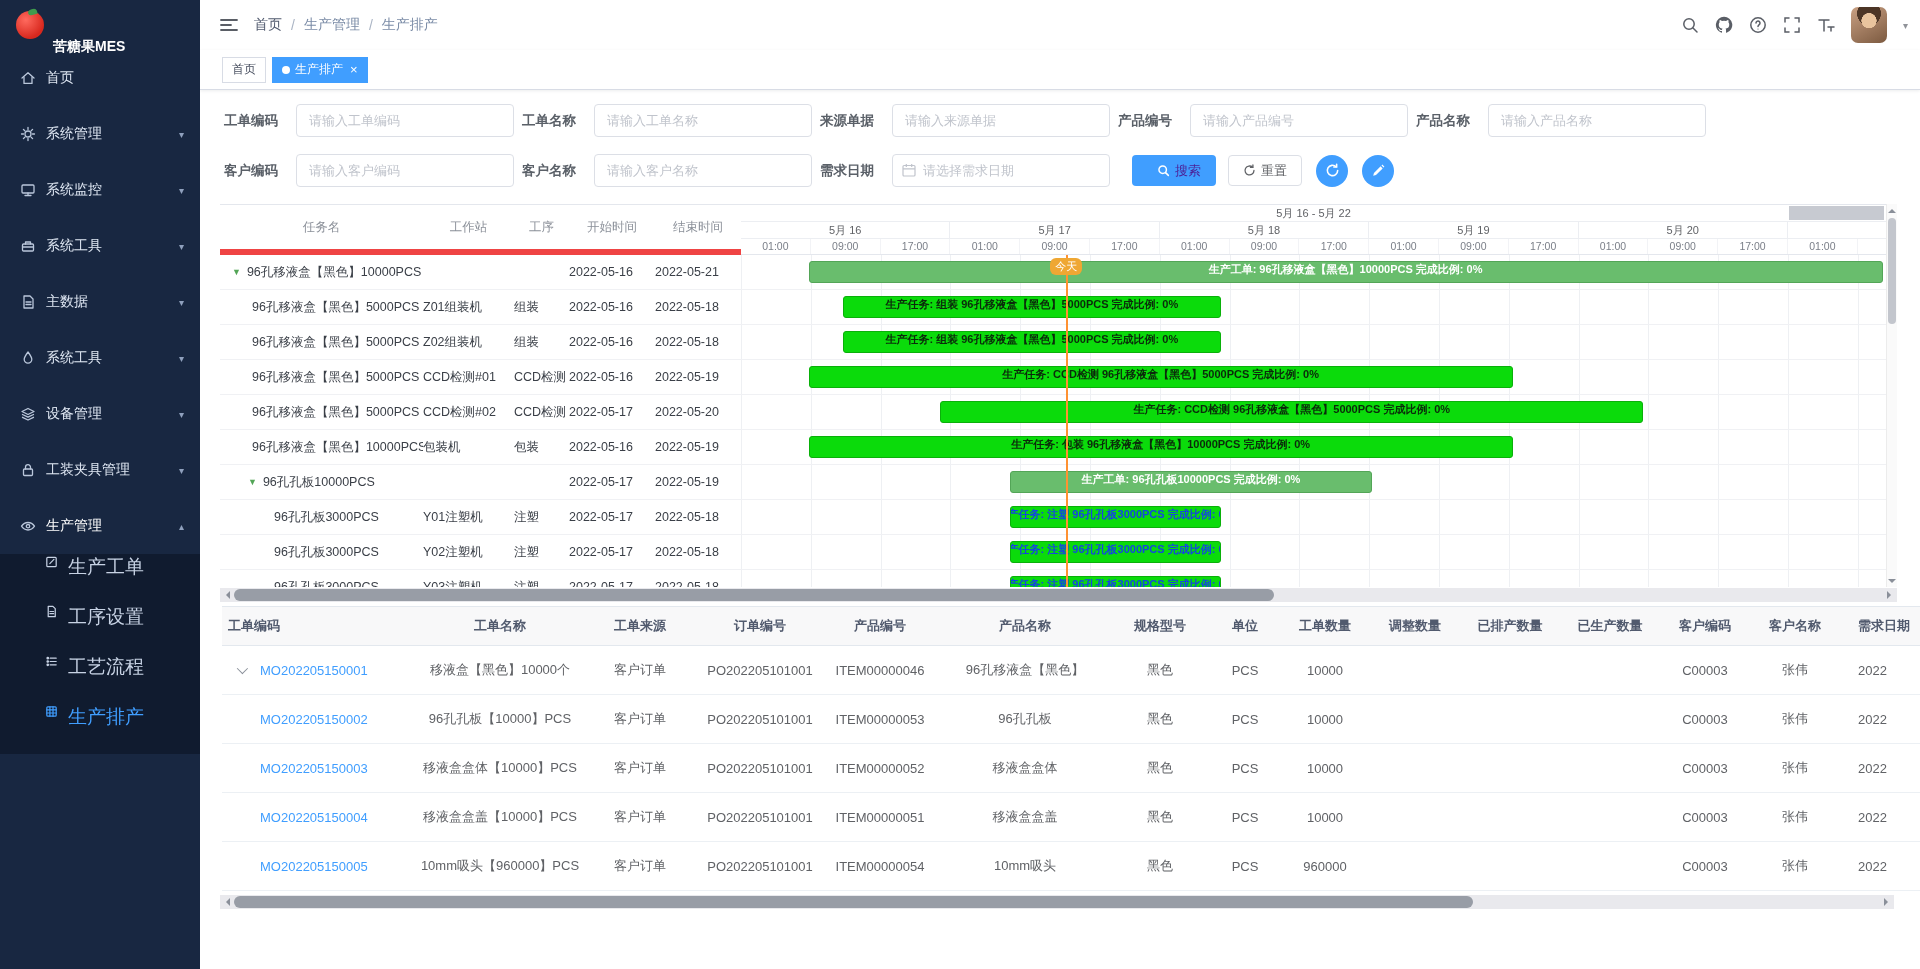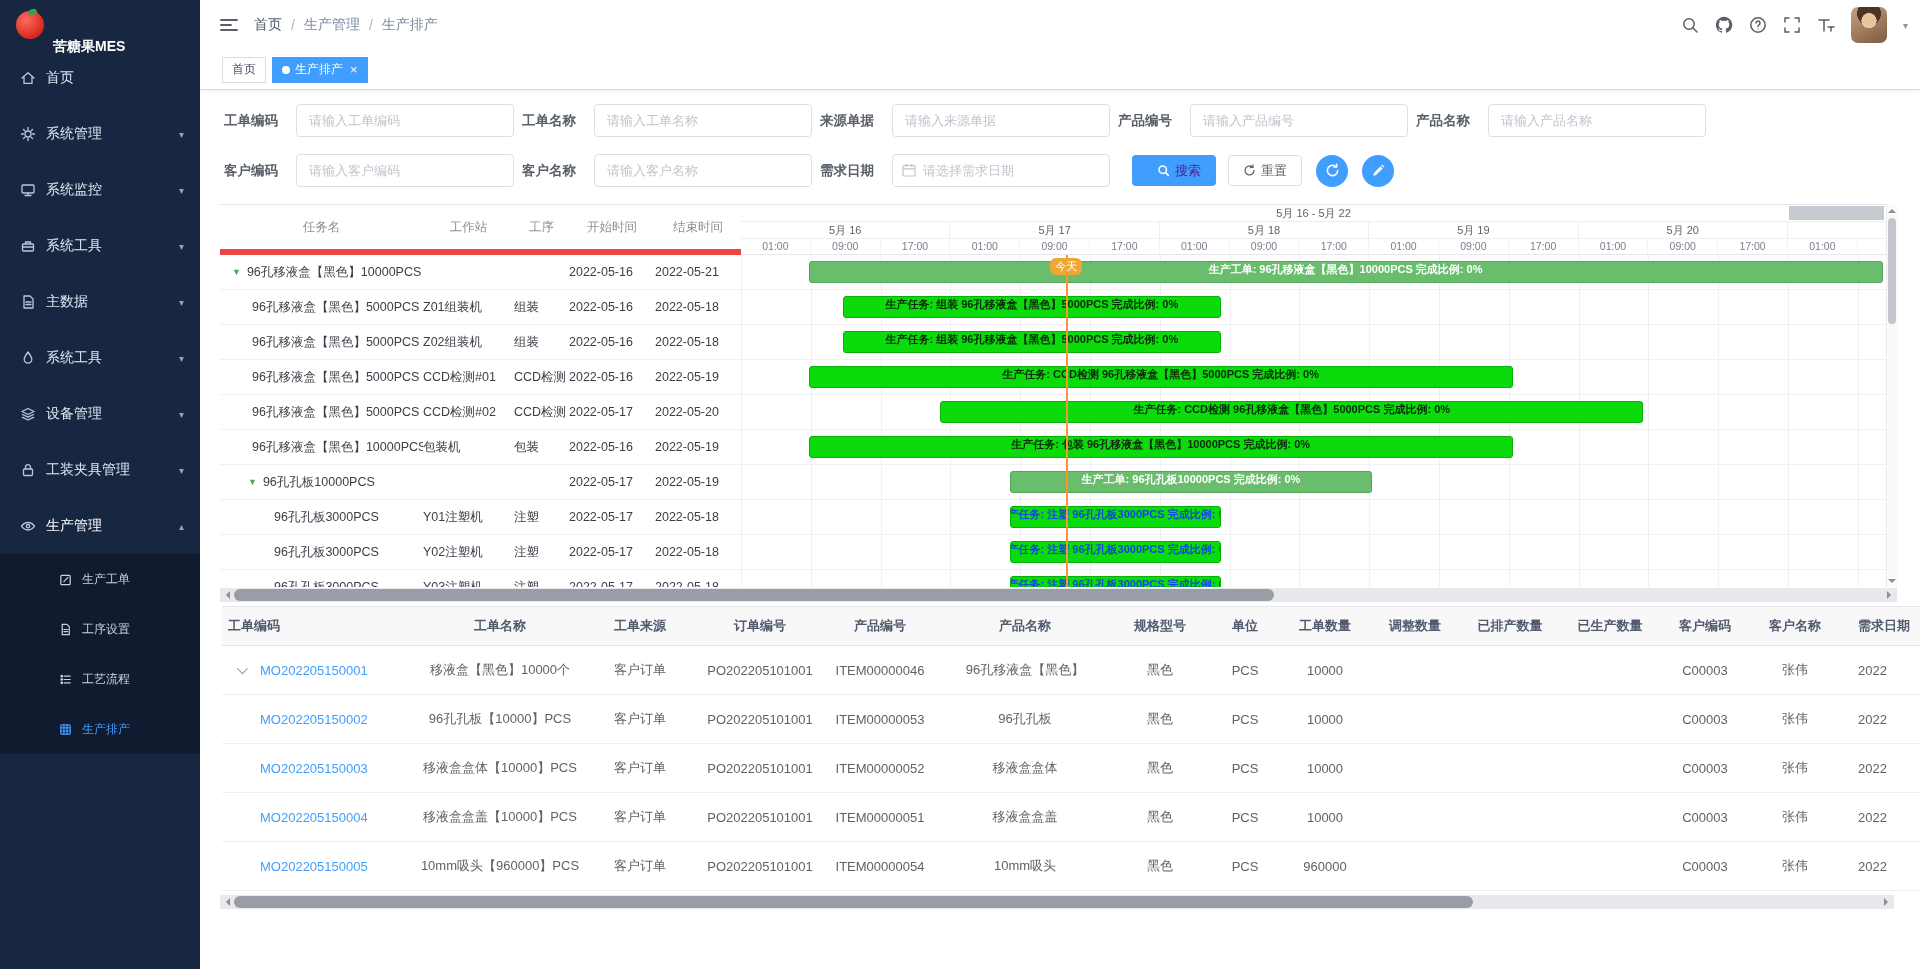--- a/index.html
+++ b/index.html
@@ -12,21 +12,21 @@
   .logo{ height:50px; display:flex; align-items:center; padding-left:16px; gap:9px;}
   .logo-icon{ width:28px; height:28px; border-radius:50%; background:radial-gradient(circle at 35% 32%, #ff6a5e, #d8281e 70%); position:relative; flex:0 0 auto;}
   .logo-icon::after{ content:""; position:absolute; top:-2px; left:12px; width:9px; height:6px; background:#3f9b4d; border-radius:60% 60% 0 60%; transform:rotate(-18deg);}
   .logo-text{ color:#fff; font-size:14px; font-weight:bold; white-space:nowrap;margin-top:44px;}
   .menu{ padding-top:0;}
   .mi{ height:56px; display:flex; align-items:center; padding-left:20px; cursor:pointer; color:#dfe7f3; font-size:14px;}
   .mi .micon{ width:16px; height:16px; margin-right:10px; flex:0 0 auto; display:inline-flex;}
   .mi .arrow{ margin-left:auto; margin-right:16px; color:#8fa0bd; font-size:10px;}
   .mi.active{ color:#ffffff;}
   .submenu{ background:#101b2f;}
-  .smi{ height:50px; display:flex; align-items:center; padding-left:58px; cursor:pointer; color:#c7d2e4; font-size:12px;}
+  .smi{ height:50px; display:flex; align-items:flex-start; padding-left:44px; cursor:pointer; color:#c7d2e4; font-size:19px;}
   .smi .micon{ width:15px; height:15px; margin-right:9px; display:inline-flex;}
   .smi.active{ color:var(--accent);}
   svg.ic{ stroke:#bac7db; fill:none; stroke-width:1.3; stroke-linecap:round; stroke-linejoin:round;}
   .smi svg.ic{ stroke:currentColor;}
 
   
   .main{ margin-left:200px; width:1720px;}
 
   .topbar{ height:50px; display:flex; align-items:center; background:#fff;}
   .hamburger{ margin-left:20px; cursor:pointer; display:inline-flex;}

